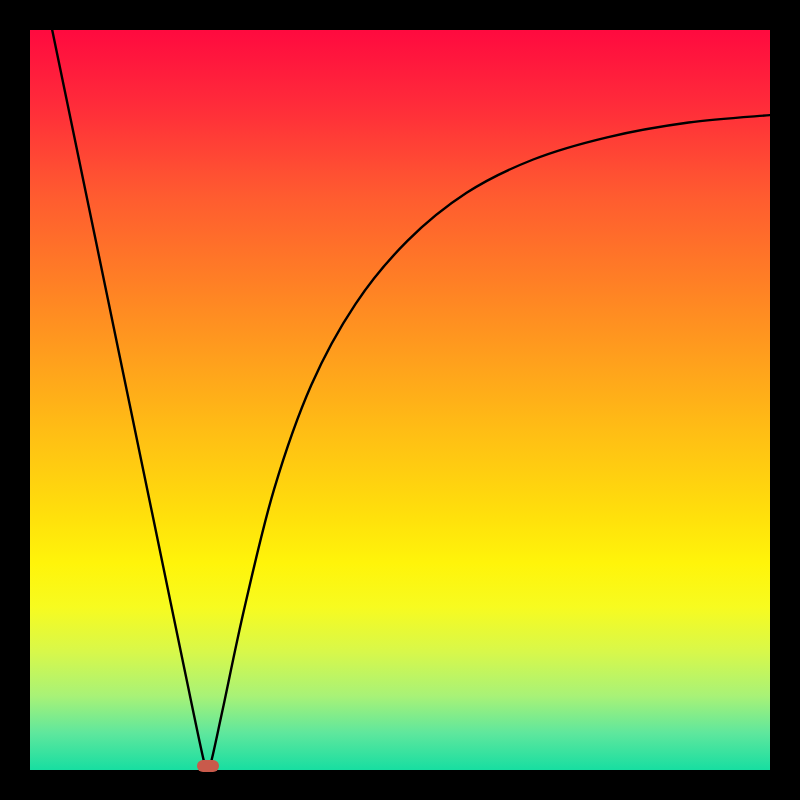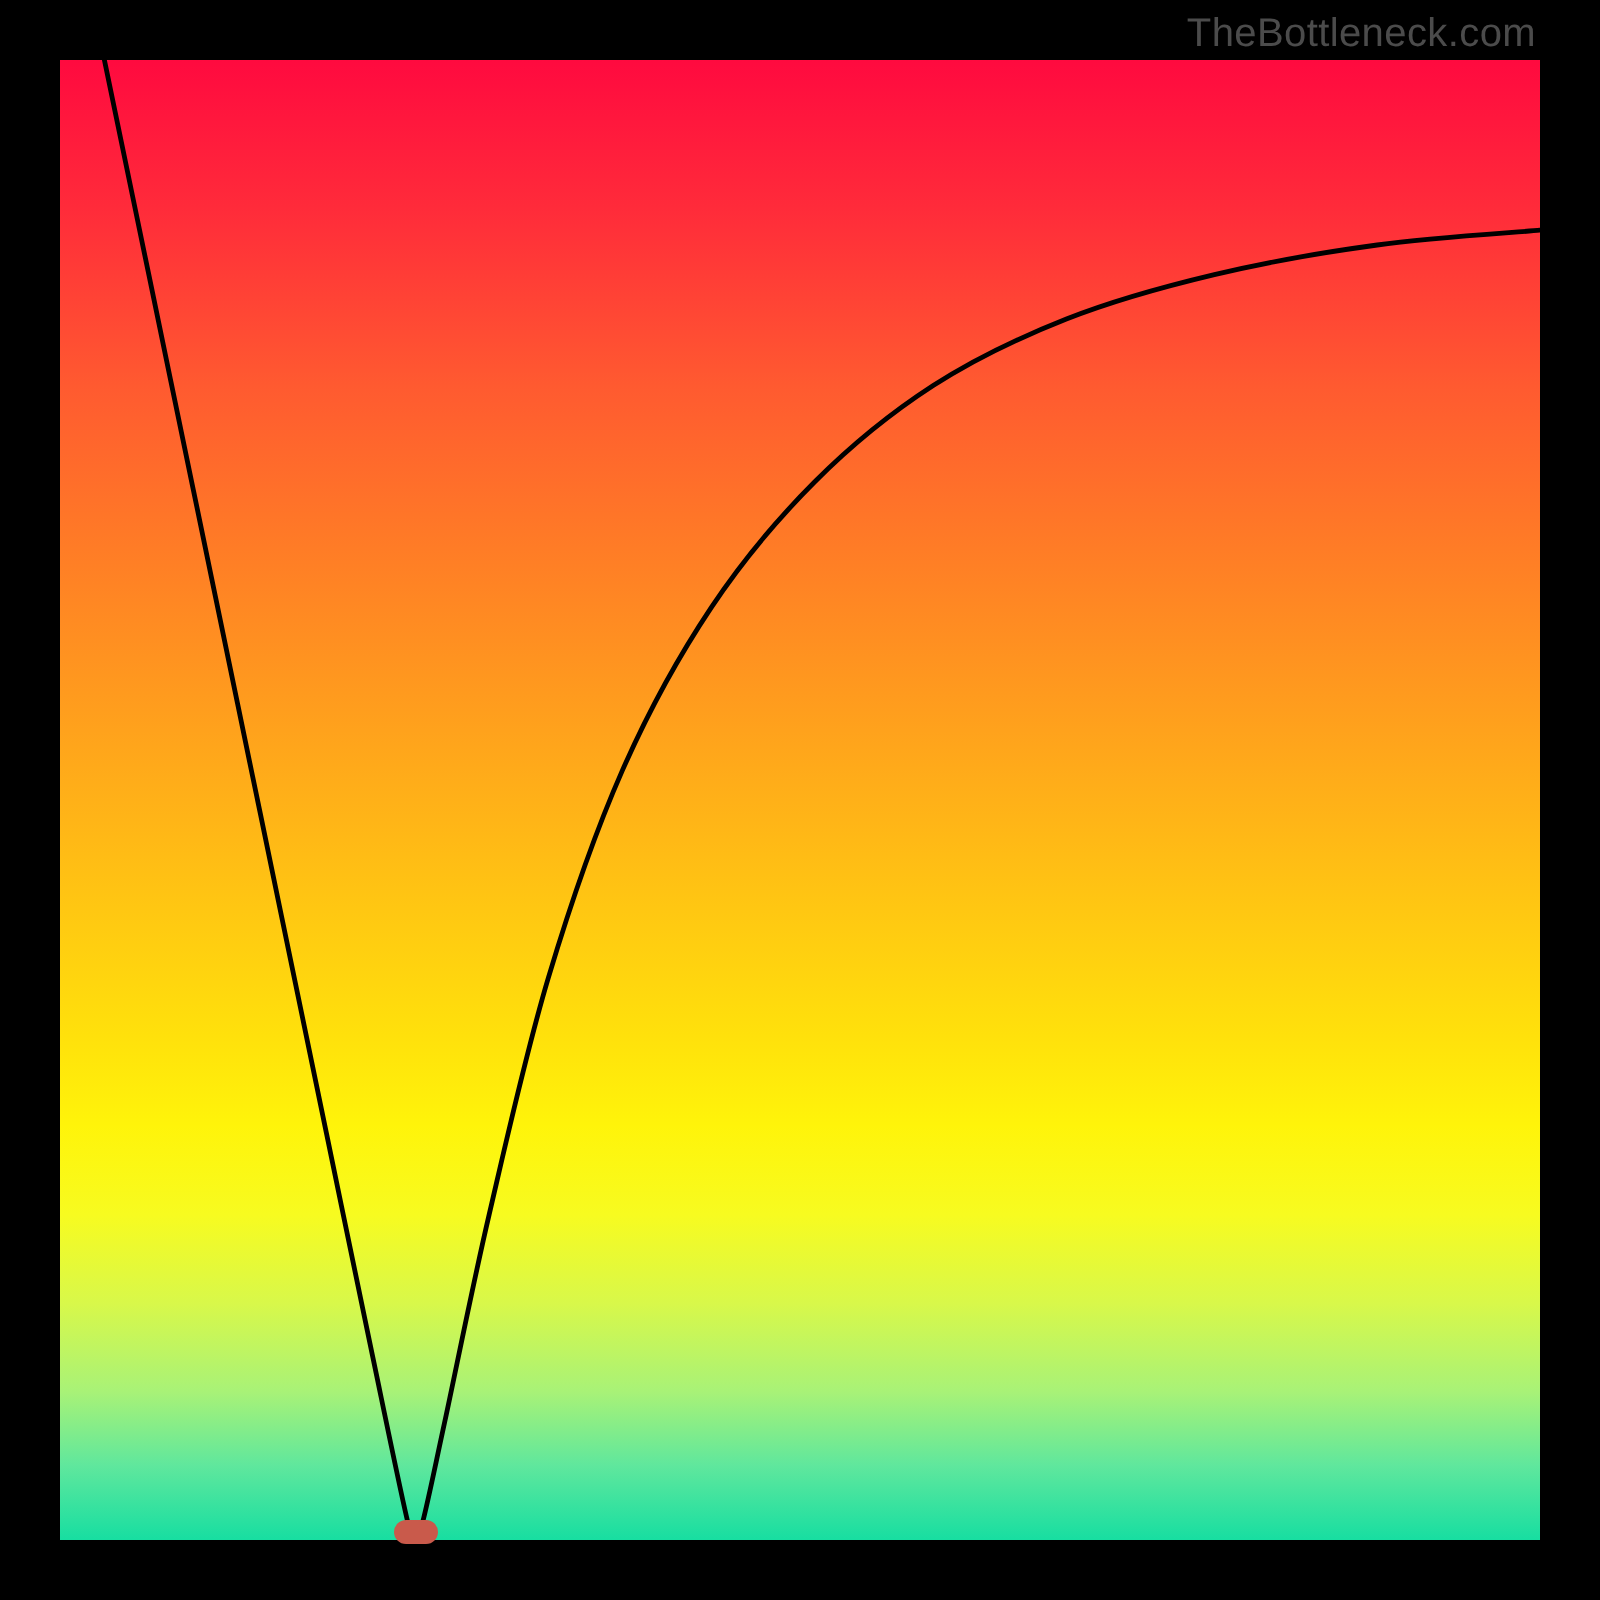--- a/index.html
+++ b/index.html
@@ -63,20 +63,19 @@
     height: 12px;
     border-radius: 6px;
     background: #c95a4b;
     transform: translate(-50%, -50%);
   }
 </style>
 </head>
 <body>
 
 <div class="frame">
-  <div class="watermark">TheBottleneck.com</div>
   <div class="plot-area">
     <svg class="curve" viewBox="0 0 740 740" preserveAspectRatio="none">
       <path id="curve-path" fill="none" stroke="#000" stroke-width="2.4" stroke-linejoin="round" stroke-linecap="round" d="M 22.20 0.00 C 25.90 17.88, 37.00 71.53, 44.40 107.30 C 51.80 143.07, 59.20 178.83, 66.60 214.60 C 74.00 250.37, 81.40 286.13, 88.80 321.90 C 96.20 357.67, 103.60 393.43, 111.00 429.20 C 118.40 464.97, 125.80 500.73, 133.20 536.50 C 140.60 572.27, 148.62 611.36, 155.40 643.80 C 162.18 676.24, 170.20 715.70, 173.90 731.12 C 177.60 746.54, 176.37 736.30, 177.60 736.30 C 178.83 736.30, 178.83 740.37, 181.30 731.12 C 183.77 721.87, 186.85 706.45, 192.40 680.80 C 197.95 655.15, 205.97 614.20, 214.60 577.20 C 223.23 540.20, 233.10 495.80, 244.20 458.80 C 255.30 421.80, 267.63 386.03, 281.20 355.20 C 294.77 324.37, 309.57 297.85, 325.60 273.80 C 341.63 249.75, 358.90 229.40, 377.40 210.90 C 395.90 192.40, 415.63 176.37, 436.60 162.80 C 457.57 149.23, 479.77 138.75, 503.20 129.50 C 526.63 120.25, 551.30 113.47, 577.20 107.30 C 603.10 101.13, 631.47 96.20, 658.60 92.50 C 685.73 88.80, 726.43 86.33, 740.00 85.10"></path>
     </svg>
     <div id="min-marker" class="marker" style="left: 177.6px; top: 736.3px;"></div>
   </div>
 </div>
 
 </body></html>

